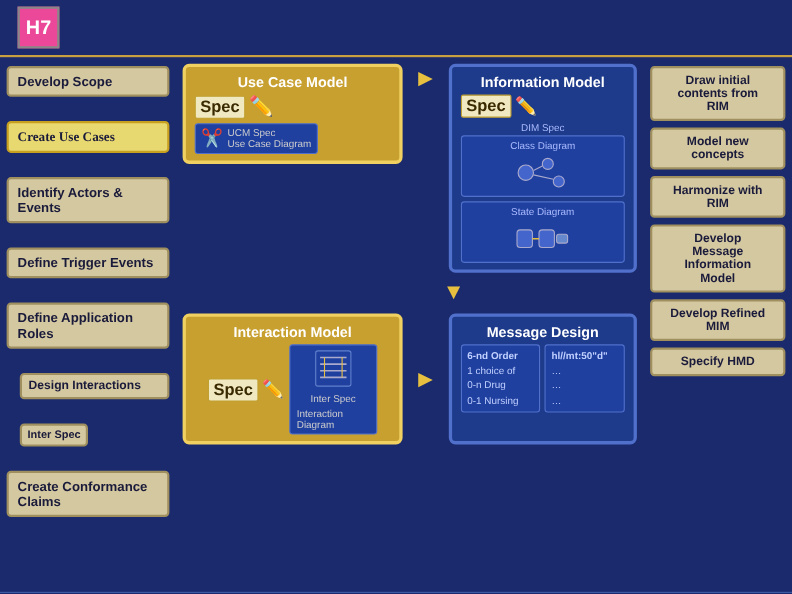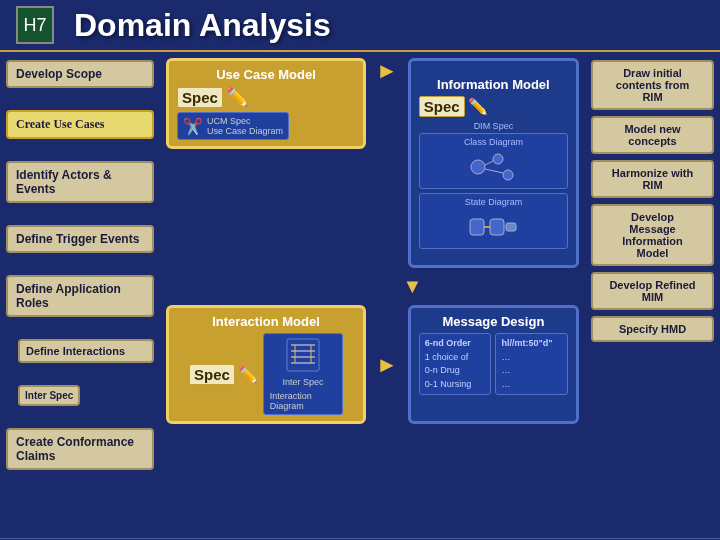--- a/index.html
+++ b/index.html
@@ -16,26 +16,26 @@
     .header {
       background: #1a2a6c;
       display: flex;
       align-items: center;
       padding: 6px 16px;
       border-bottom: 2px solid #c8a040;
     }
     .logo {
       width: 38px;
       height: 38px;
-      background: #14532d;
+      background: #ec4899;
       display: flex;
       align-items: center;
       justify-content: center;
       color: white;
-      font-weight: normal;
+      font-weight: bold;
       font-size: 18px;
       border: 2px solid #888;
     }
     .page-title {
       color: white;
       font-size: 32px;
       font-weight: bold;
       margin-left: 20px;
       text-shadow: 2px 2px 4px rgba(0,0,0,0.5);
     }
@@ -122,21 +122,21 @@
       background: #c8a030;
       border: 3px solid #f0d060;
       border-radius: 6px;
       padding: 6px 8px;
       width: 200px;
     }
     .panel-info {
       background: #1e3a8a;
       border: 3px solid #5070cc;
       border-radius: 6px;
-      padding: 16px 8px;
+      padding: 6px 8px;
       flex: 1;
     }
     .panel-interact {
       background: #c8a030;
       border: 3px solid #f0d060;
       border-radius: 6px;
       padding: 6px 20px;
       width: 200px;
     }
     .panel-msg {
@@ -239,32 +239,31 @@
       display: flex;
       gap: 4px;
       align-items: center;
     }
   </style>
 </head>
 <body>
 
 <div class="header">
   <div class="logo">H7</div>
-  <div class="page-title">Domain Analysis</div>
 </div>
 
 <div style="display:flex; height:486px;">
 
   <div class="left-sidebar">
     <div class="sidebar-box">Develop Scope</div>
     <div class="sidebar-box active">Create Use Cases</div>
     <div class="sidebar-box">Identify Actors &amp; Events</div>
     <div class="sidebar-box">Define Trigger Events</div>
     <div class="sidebar-box">Define Application Roles</div>
-    <div class="sidebar-box-inner">Define Interactions</div>
+    <div class="sidebar-box-inner">Design Interactions</div>
     <div style="display:flex; gap:4px; margin-left:12px;">
       <div class="sidebar-box-inner" style="margin-left:0; font-size:10px; padding:3px 5px;">Inter Spec</div>
     </div>
     <div class="sidebar-box">Create Conformance Claims</div>
   </div>
 
   <div class="content-grid">
 
     <div class="row" style="align-items:flex-start;">
 

